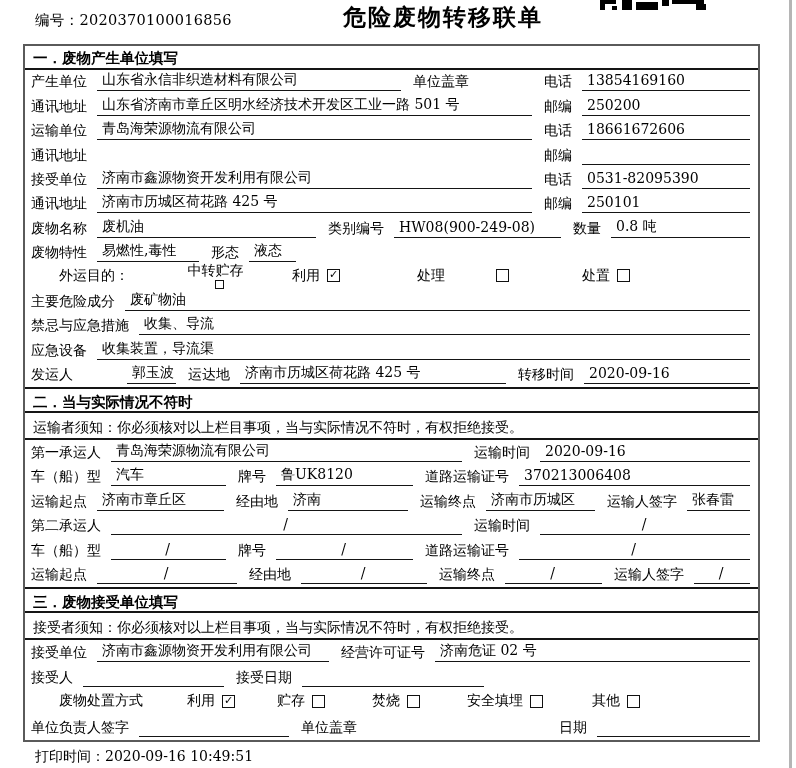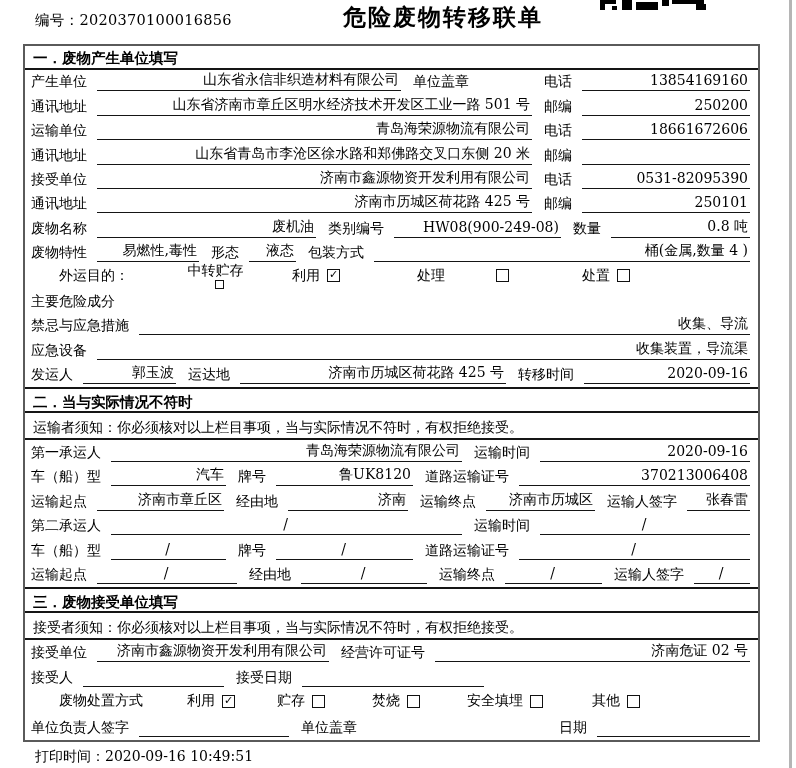--- a/index.html
+++ b/index.html
@@ -25,21 +25,21 @@
   .notice{box-sizing:border-box; height:27px; padding:6px 8px 0;
     border-bottom:2px solid #151515;}
   .row{display:flex; align-items:flex-end; box-sizing:border-box; padding:0 6px 3px;}
   .sec1 .row{height:24.4px}
   .sec2 .row{height:24.5px}
   .sec3 .row{height:25px}
   .cell{display:flex; align-items:flex-end; box-sizing:border-box; padding-right:12px; min-width:0;}
   .cell.grow{flex:1; padding-right:2px;}
   .lbl{white-space:nowrap; padding-right:10px;}
   .val{flex:1; border-bottom:1px solid #151515; padding:0 2px 1px 5px;
-    white-space:nowrap; overflow:hidden; min-width:8px; min-height:17px;text-align:right;}
+    white-space:nowrap; overflow:hidden; min-width:8px; min-height:17px;}
   .val.ctr{text-align:center; padding-left:0;}
   
   .chk-label{white-space:nowrap; box-sizing:border-box;margin-left:28px;}
   .chk{display:flex; align-items:center; box-sizing:border-box; white-space:nowrap;}
   .box{display:inline-block; box-sizing:border-box; width:13px; height:13px;
     border:1.5px solid #111; margin-left:7px; font-size:11px; line-height:10px;
     text-align:center; font-family:"DejaVu Sans","Liberation Sans",sans-serif;}
   .box.sm{width:9px; height:9px; margin-bottom:1px;}
   
   .print-time{position:absolute; left:35px; top:748px; font-size:14px; white-space:nowrap;}
@@ -97,21 +97,20 @@
             <span class="val">青岛海荣源物流有限公司</span>
           </span>
           <span class="cell grow">
             <span class="lbl">电话</span>
             <span class="val">18661672606</span>
           </span>
         </div>
         <div class="row">
           <span class="cell" style="width: 513px;">
             <span class="lbl">通讯地址</span>
-            <span class="val">山东省青岛市李沧区徐水路和郑佛路交叉口东侧 20 米</span>
           </span>
           <span class="cell grow">
             <span class="lbl">邮编</span>
             <span class="val"></span>
           </span>
         </div>
         <div class="row">
           <span class="cell" style="width: 513px;">
             <span class="lbl">接受单位</span>
             <span class="val">济南市鑫源物资开发利用有限公司</span>
@@ -146,24 +145,20 @@
           </span>
         </div>
         <div class="row">
           <span class="cell" style="width: 180px;">
             <span class="lbl">废物特性</span>
             <span class="val">易燃性,毒性</span>
           </span>
           <span class="cell" style="width: 97px;">
             <span class="lbl">形态</span>
             <span class="val">液态</span>
-          </span>
-          <span class="cell grow">
-            <span class="lbl">包装方式</span>
-            <span class="val">桶(金属,数量  4 )</span>
           </span>
         </div>
         <div class="row" style="align-items: center;">
           <span class="chk-label" style="width: 80px;">外运目的：</span>
           <span class="chk" style="width: 153px; flex-direction: column;">
             <span class="clbl">中转贮存</span>
             <span class="box sm"></span>
           </span>
           <span class="chk" style="width: 125px;">
             <span class="clbl">利用</span>
@@ -174,36 +169,37 @@
             <span class="box"></span>
           </span>
           <span class="chk">
             <span class="clbl">处置</span>
             <span class="box"></span>
           </span>
         </div>
         <div class="row">
           <span class="cell grow">
             <span class="lbl">主要危险成分</span>
+            <span class="val">废矿物油</span>
           </span>
         </div>
         <div class="row">
           <span class="cell grow">
             <span class="lbl">禁忌与应急措施</span>
             <span class="val">收集、导流</span>
           </span>
         </div>
         <div class="row">
           <span class="cell grow">
             <span class="lbl">应急设备</span>
             <span class="val">收集装置，导流渠</span>
           </span>
         </div>
         <div class="row">
-          <span class="cell" style="width: 157px;">
+          <span class="cell" style="width: 157px; gap: 44px;">
             <span class="lbl">发运人</span>
             <span class="val">郭玉波</span>
           </span>
           <span class="cell" style="width: 330px;">
             <span class="lbl">运达地</span>
             <span class="val">济南市历城区荷花路 425 号</span>
           </span>
           <span class="cell grow">
             <span class="lbl">转移时间</span>
             <span class="val">2020-09-16</span>

